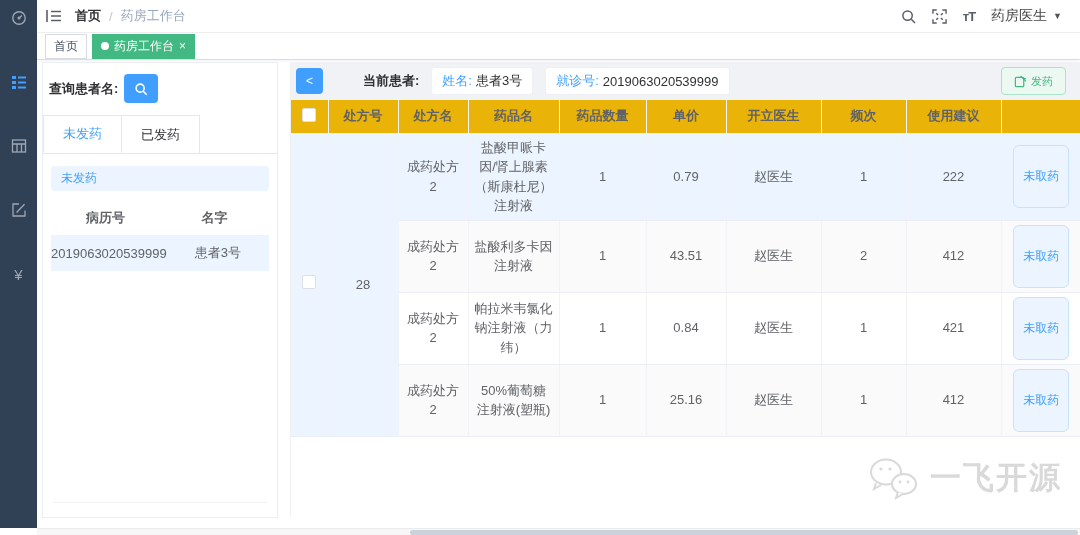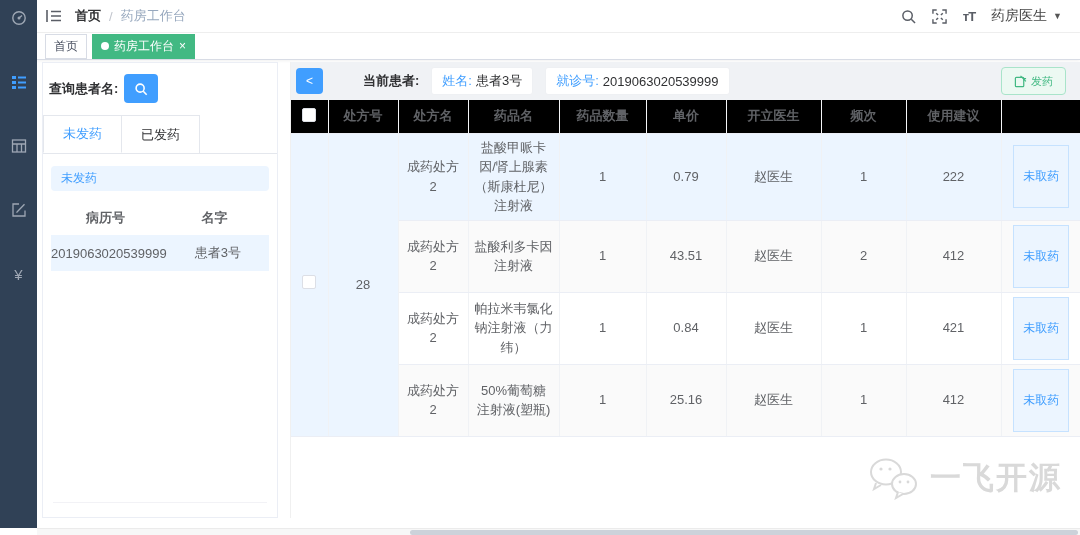--- a/index.html
+++ b/index.html
@@ -82,33 +82,33 @@
   .dispense-btn { position:absolute; right:14px; top:5px; height:28px; padding:0 12px; display:flex;
                   align-items:center; gap:4px; background:#ecf9f2; border:1px solid #a9e4ca; border-radius:4px;
                   color:#42b983; font-size:11px; cursor:pointer; }
   .dispense-btn svg { width:13px; height:13px; }
 
   table.rx { width:790px; border-collapse:collapse; table-layout:fixed; }
   table.rx col.c0{width:37px} table.rx col.c1{width:70px} table.rx col.c2{width:70px}
   table.rx col.c3{width:91px} table.rx col.c4{width:87px} table.rx col.c5{width:80px}
   table.rx col.c6{width:95px} table.rx col.c7{width:85px} table.rx col.c8{width:95px}
   table.rx col.c9{width:80px}
-  table.rx th { height:33px; font-size:13px; color:#606266; font-weight:600; background:#000000;
+  table.rx th { height:33px; font-size:13px; color:#606266; font-weight:600; background:#eab308;
                 border-bottom:1px solid #ebeef5; border-right:1px solid #f4f5f7; text-align:center; }
   table.rx td { font-size:13px; color:#606266; text-align:center; vertical-align:middle;
                 border-bottom:1px solid #ebeef5; border-right:1px solid #f0f2f5; padding:4px 6px; line-height:1.5; }
   table.rx th:last-child, table.rx td:last-child { border-right:none; }
   tr.r0 td { background:#ecf5ff; height:67px; }
   tr.r1 td { background:#fafafa; height:50px; }
   tr.r2 td { background:#fff; height:45px; }
   tr.r3 td { background:#fafafa; height:45px; }
   td.merged { background:#ecf5ff !important; }
   .checkbox { width:14px; height:14px; border:1px solid #dcdfe6; border-radius:2px; background:#fff;
               display:inline-block; cursor:pointer; }
-  .pick-btn { background:#ecf5ff; border:1px solid #c6e2ff; color:#409eff; font-size:12px; border-radius:0;
+  .pick-btn { background:#ecf5ff; border:1px solid #c6e2ff; color:#409eff; font-size:12px; border-radius:6px;
               padding:22px 9px; cursor:pointer; white-space:nowrap; font-family:inherit; }
 
   
   .watermark { position:absolute; right:18px; bottom:18px; display:flex; align-items:center; gap:8px;
                color:#d9d9d9; }
   .watermark svg { width:56px; height:44px; }
   .wm-text { font-size:31px; letter-spacing:2px; color:#d9d9d9; font-weight:600; }
 
   
   .hscroll { position:absolute; left:37px; right:0; bottom:0; height:7px; background:#f7f7f7;

